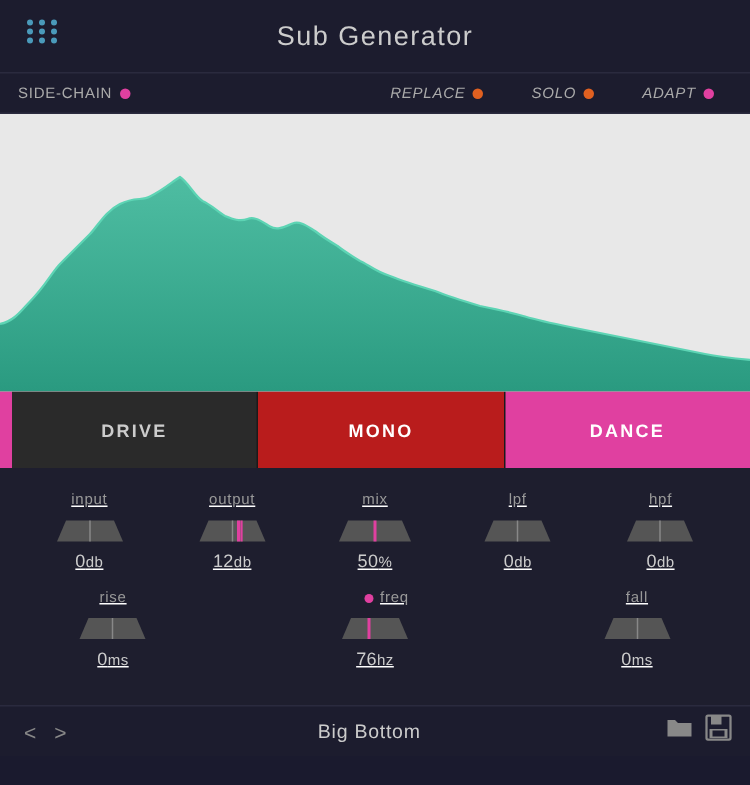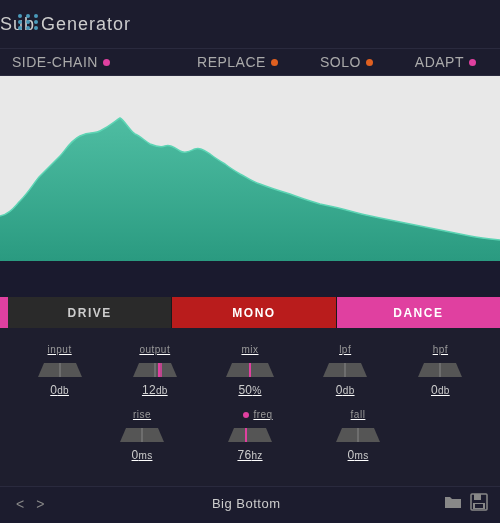--- a/index.html
+++ b/index.html
@@ -11,21 +11,21 @@
       overflow: hidden;
       color: #fff;
     }
 
     
     .header {
       background: #1c1c2e;
       height: 48px;
       display: flex;
       align-items: center;
-      justify-content: flex-start;
+      justify-content: center;
       position: relative;
     }
     .header-logo {
       position: absolute;
       left: 16px;
       color: #4a9aba;
       font-size: 20px;
       letter-spacing: 2px;
     }
     .header-title {
@@ -43,31 +43,32 @@
       height: 28px;
       display: flex;
       align-items: center;
       padding: 0 12px;
       gap: 0;
     }
     .top-bar-item {
       display: flex;
       align-items: center;
       gap: 5px;
-      font-size: 14px;
+      font-size: 10px;
       color: #aaa;
       letter-spacing: 0.5px;
       margin-right: 16px;
       cursor: pointer;
     }
     .top-bar-item:last-child { margin-right: 12px; }
     .top-bar-right {
       margin-left: auto;
       display: flex;
-      gap: 26px;
+      gap: 16px;
+      font-style: italic;
     }
     .dot {
       width: 7px;
       height: 7px;
       border-radius: 50%;
       display: inline-block;
     }
     .dot-pink { background: #e040a0; }
     .dot-orange { background: #e06020; }
 
@@ -82,23 +83,22 @@
       position: absolute;
       bottom: 0;
       left: 0;
       width: 100%;
       height: 100%;
     }
 
     
     .mode-buttons {
       display: flex;
-      height: 31px;
+      height: 51px;
       background: #1a1a1a;
-      margin-top: 36px;
     }
     .mode-btn {
       flex: 1;
       display: flex;
       align-items: center;
       justify-content: center;
       font-size: 12px;
       letter-spacing: 1.5px;
       font-weight: 600;
       cursor: pointer;
@@ -406,21 +406,21 @@
           <line x1="26" y1="4" x2="26" y2="18" stroke="#888" stroke-width="1"></line>
         </svg>
       </div>
       <span class="control-value">
         <span>0</span><span style="font-size:10px">db</span>
       </span>
     </div>
 
   </div>
 
-  <div class="controls-row" style="justify-content: center; gap: 48px;">
+  <div class="controls-row" style="gap: 48px;">
 
     <div class="control-group">
       <span class="control-label">rise</span>
       <div class="fader-shape">
         <svg class="fader-svg" viewBox="0 0 52 20">
           <polygon points="4,18 48,18 42,4 10,4" fill="#555"></polygon>
           <line x1="26" y1="4" x2="26" y2="18" stroke="#888" stroke-width="1"></line>
         </svg>
       </div>
       <span class="control-value">

